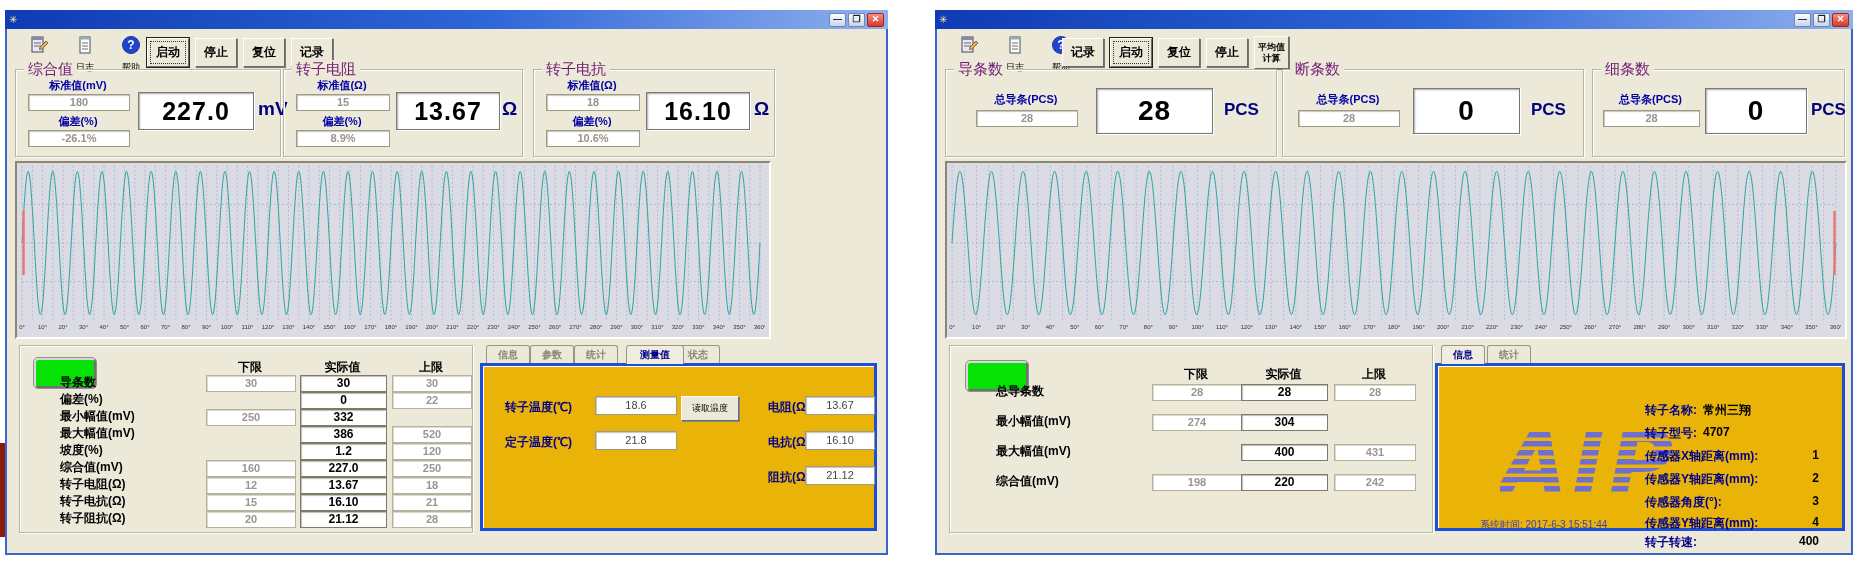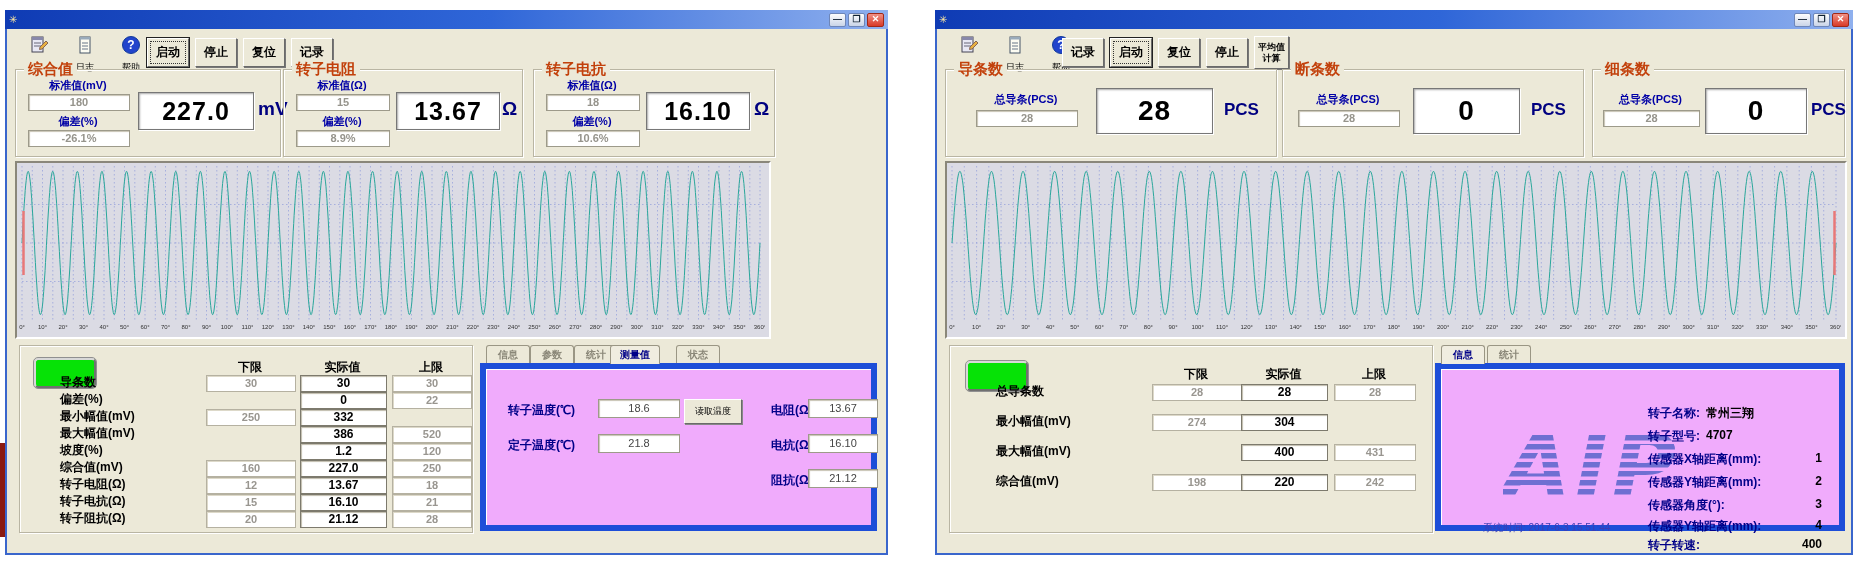--- a/index.html
+++ b/index.html
@@ -16,38 +16,38 @@
   .tbtn{width:17px;height:14px;background:linear-gradient(#fdfdfd,#c9d4e8);border:1px solid #6e86b8;border-radius:2px;font-size:9px;line-height:11px;text-align:center;color:#123;box-sizing:border-box;font-weight:bold;cursor:default;}
   .tbtn.close{background:linear-gradient(#f09086,#d83a28);color:#fff;border-color:#a02818;}
   .client{position:absolute;left:0;top:19px;right:0;bottom:0;background:#ece9d8;border:2px solid #3a66cc;border-top:none;box-sizing:border-box;overflow:hidden;}
   .tbi{position:absolute;top:6px;width:40px;height:38px;text-align:center;}
   .tbi-ic{display:block;height:21px;}
   .tbi-lb{font-size:9px;color:#000;}
   .tbtn2{position:absolute;top:9px;width:42px;height:29px;background:#ece9d8;border:1px solid;border-color:#fff #6a6a6a #6a6a6a #fff;box-shadow:1px 1px 0 #777;font:bold 12px "Liberation Sans",sans-serif;text-align:center;padding:0;}
   .tbtn2.focused{box-shadow:0 0 0 1px #222,1px 1px 0 #555;outline:1px dotted #333;outline-offset:-4px;}
   .tbtn2.two{top:7px;height:33px;width:35px;font-size:9px;line-height:11px;}
   .groupbox{position:absolute;border:1px solid #b9b5a3;box-shadow:inset 1px 1px 0 #fff,1px 1px 0 #fff;}
-  .legend{position:absolute;top:-10px;left:8px;background:#ece9d8;padding:0 4px;font-size:15px;font-weight:bold;color:#c2410c;white-space:nowrap;}
+  .legend{position:absolute;top:-10px;left:8px;background:#ece9d8;padding:0 4px;font-size:15px;font-weight:normal;color:#701a75;white-space:nowrap;}
   .glbl{position:absolute;font-size:11px;font-weight:bold;color:#0000a6;text-align:center;white-space:nowrap;}
   .inp{position:absolute;height:15px;background:#fff;border:1px solid #9d9a8a;box-shadow:inset 1px 1px 1px #c8c4b4;font-size:11px;font-weight:bold;color:#96948c;text-align:center;line-height:15px;}
   .bigdisp{position:absolute;background:#fff;border:1px solid #777;box-shadow:inset 1px 1px 2px #aaa,1px 1px 0 #fff;font-weight:bold;color:#000;text-align:center;letter-spacing:1px;}
   .disp36{height:36px;font-size:25px;line-height:36px;}
   .disp44{height:44px;font-size:28px;line-height:44px;}
   .unit{position:absolute;font-size:19px;font-weight:bold;color:#000080;}
   .unit.sm{font-size:17px;}
   .wavepanel{position:absolute;border:2px solid;border-color:#8a877a #fff #fff #8a877a;background:#dbdbe4;}
   .led{position:absolute;width:62px;height:30px;background:#06e206;border:2px solid;border-color:#d8d8d8 #707070 #707070 #d8d8d8;outline:1px solid #909090;border-radius:4px;box-sizing:border-box;}
   .th{position:absolute;font-size:12px;font-weight:bold;color:#000;text-align:center;}
   .rlbl{position:absolute;font-size:12px;font-weight:bold;color:#000;white-space:nowrap;line-height:15px;}
   .cell{position:absolute;height:15px;line-height:15px;text-align:center;background:#fff;box-sizing:content-box;}
   .cell.dim{border:1px solid #b5b1a1;color:#999690;font-size:11px;font-weight:bold;box-shadow:inset 1px 1px 0 #ddd9c9;}
   .cell.strong{border:1px solid #7d7a6d;color:#000;font-size:12px;font-weight:bold;box-shadow:inset 1px 1px 1px #c0bcac;}
   .tab{position:absolute;top:0;height:18px;line-height:18px;font-size:10px;font-weight:bold;color:#8a8778;background:#ece9d8;border:1px solid #9a9684;border-bottom:none;border-radius:3px 3px 0 0;box-sizing:border-box;text-align:center;}
   .tab.active{color:#000088;background:#f0ede0;height:19px;z-index:2;}
-  .tabbody{position:absolute;left:0;top:18px;right:0;bottom:0;border:6px solid #1d4ed8;background:#f0abfc;box-shadow:inset 1px 1px 0 #fff;}
+  .tabbody{position:absolute;left:0;top:18px;right:0;bottom:0;border:3px solid #1d4ed8;background:#eab308;box-shadow:inset 1px 1px 0 #fff;}
   .flbl{position:absolute;font-size:12px;font-weight:bold;color:#000088;white-space:nowrap;}
   .finp{position:absolute;height:17px;line-height:17px;background:#fff;border:1px solid #9d9a8a;box-shadow:inset 1px 1px 1px #c8c4b4;font-size:11px;color:#444;text-align:center;}
   .minibtn{position:absolute;height:25px;background:#ece9d8;border:1px solid;border-color:#fff #6a6a6a #6a6a6a #fff;box-shadow:1px 1px 0 #888;font:9px "Liberation Sans",sans-serif;line-height:15px;text-align:center;padding:0;}
   .irow{position:absolute;left:207px;width:178px;display:flex;font-size:12px;font-weight:bold;white-space:nowrap;}
   .ilbl{color:#000088;}
   .ival{color:#000;margin-left:6px;}
   .irow.spread .ival{margin-left:auto;margin-right:4px;}
   .systime{position:absolute;font-size:10px;color:#3c3cb4;white-space:nowrap;}
   svg.wave{display:block;}
 </style>
@@ -300,21 +300,21 @@
         <div class="rlbl" style="left:40px;top:165px">转子阻抗(Ω)</div>
         <div class="cell dim" style="left:186px;top:165px;width:88px">20</div>
         <div class="cell strong" style="left:280px;top:165px;width:85px">21.12</div>
         <div class="cell dim" style="left:372px;top:165px;width:78px">28</div>
       </div>
 
       <div style="position:absolute;left:473px;top:316px;width:397px;height:186px">
         <div class="tab" style="left:6px;width:44px">信息</div>
         <div class="tab" style="left:50px;width:44px">参数</div>
         <div class="tab" style="left:94px;width:44px">统计</div>
-        <div class="tab active" style="left:130px;width:50px">测量值</div>
+        <div class="tab active" style="left:146px;width:58px">测量值</div>
         <div class="tab" style="left:196px;width:44px">状态</div>
         <div class="tabbody">
           <div class="flbl" style="left:22px;top:33px">转子温度(℃)</div>
           <div class="finp" style="left:112px;top:30px;width:80px">18.6</div>
           <button class="minibtn" style="left:198px;top:30px;width:58px">读取温度</button>
           <div class="flbl" style="left:22px;top:68px">定子温度(℃)</div>
           <div class="finp" style="left:112px;top:65px;width:80px">21.8</div>
           <div class="flbl" style="left:285px;top:33px">电阻(Ω)</div>
           <div class="finp" style="left:322px;top:30px;width:68px">13.67</div>
           <div class="flbl" style="left:285px;top:68px">电抗(Ω)</div>

